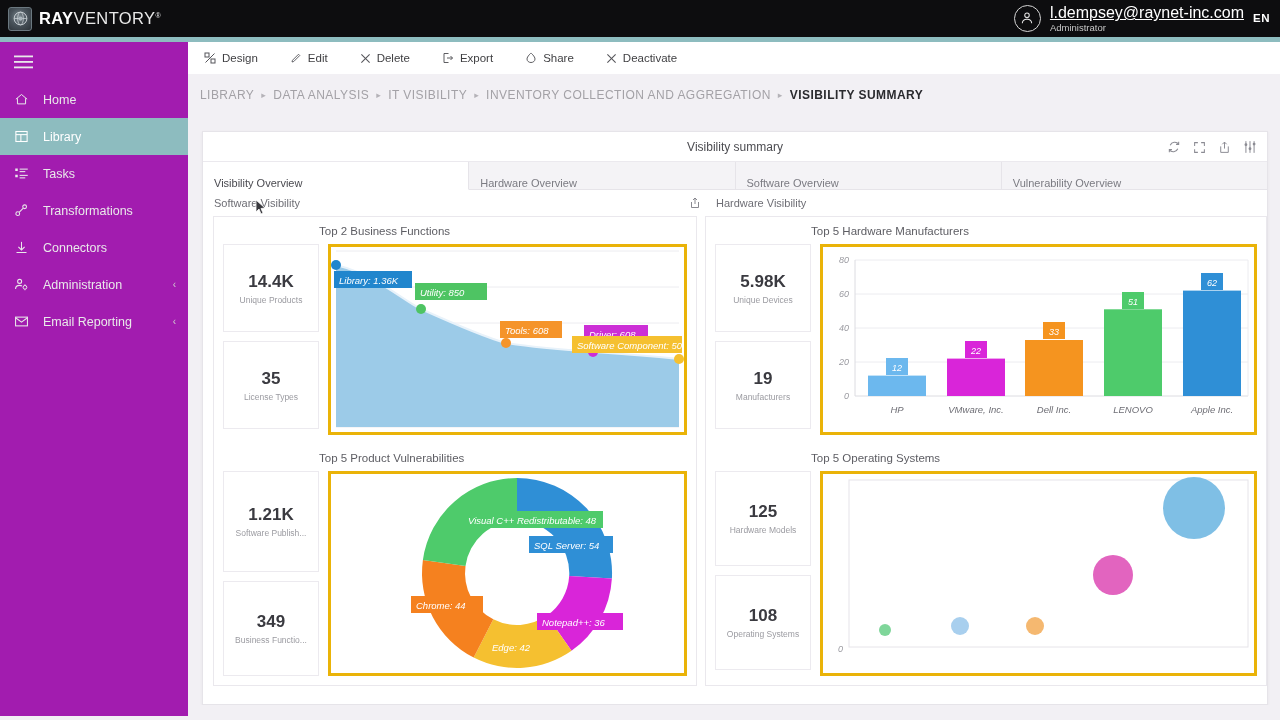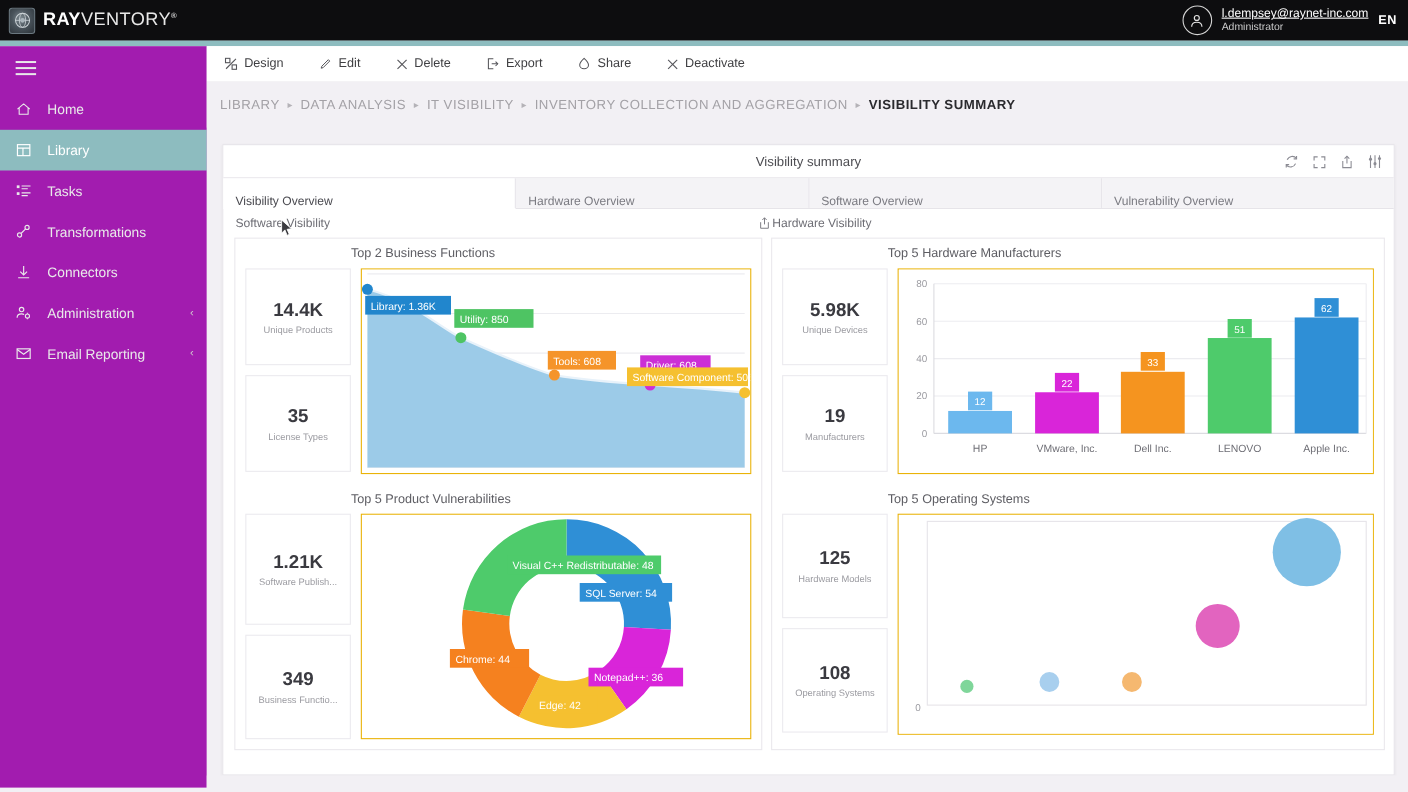--- a/index.html
+++ b/index.html
@@ -35,21 +35,21 @@
   .brand-text span { font-weight: 300; color: #e8e8e8; }
   .brand-tm { font-size: 7px; vertical-align: super; color: #bbb; }
 
   .topbar-right { display: flex; align-items: center; padding-right: 10px; gap: 9px; }
   .avatar-circle {
     width: 27px; height: 27px; border-radius: 50%;
     border: 1.4px solid #d6d6d6; display: flex; align-items: center; justify-content: center;
   }
   .user-block { line-height: 1.2; }
   .user-email {
-    font-size: 11px; color: #ffffff; text-decoration: underline; display: block;
+    font-size: 16px; color: #ffffff; text-decoration: underline; display: block;
   }
   .user-role { font-size: 9.5px; color: #c9c9c9; display: block; }
   .lang { font-size: 11.5px; color: #ffffff; font-weight: bold; letter-spacing: .5px; }
 
   
   .sidebar {
     position: absolute; top: 42px; left: 0; width: 188px; height: 674px;
     background: #a21caf;
   }
   .hamburger {
@@ -113,40 +113,40 @@
     font-size: 11px; color: #7b7b82; background: #f4f3f6;
     border-right: 1px solid #e6e4e9; cursor: pointer;
   }
   .tab.active { background: #ffffff; color: #4a4a50; border-bottom: 1px solid #ffffff; margin-bottom: -1px; }
   .tab:last-child { border-right: none; }
 
   .section-row {
     display: flex; height: 26px; align-items: center; font-size: 11px; color: #6e6e75;
   }
   .sec-left { width: 486px; padding-left: 11px; position: relative; }
-  .sec-right { display: flex; align-items: flex-end; gap: 1px; }
+  .sec-right { display: flex; align-items: flex-end; gap: 15px; }
 
   .cols { display: flex; padding: 0 10px 0 10px; gap: 8px; }
   .col { border: 1px solid #eae8ed; background: #fff; }
   .col-left { width: 484px; }
   .col-right { width: 562px; }
 
   .chart-block { padding: 0; }
   .chart-caption {
     font-size: 11.5px; color: #5d5d63; padding: 8px 0 7px 105px;
   }
   .chart-body { display: flex; gap: 9px; padding: 0 9px 9px 9px; }
   .kpis { display: flex; flex-direction: column; gap: 9px; }
   .kpi {
     width: 96px; border: 1px solid #eceaef; background: #fff;
     display: flex; flex-direction: column; align-items: center; justify-content: center;
   }
   .kpi-val { font-size: 17px; font-weight: bold; color: #3a3a40; }
   .kpi-lbl { font-size: 8.5px; color: #9b9ba1; margin-top: 3px; white-space: nowrap; }
-  .plot { flex: 1; border: 1px solid #eab308; background: #fff; position: relative; }
+  .plot { flex: 1; border: 3px solid #eab308; background: #fff; position: relative; font-style: italic; }
 
   .vis-cursor {
     position: absolute; left: 52px; top: 2px; width: 11px; height: 16px;
   }
 
   svg { display: block; }
   .bottom-strip {
     position: absolute; left: 0; top: 663px; width: 1092px; height: 15px; background: #f2f0f4;
   }
 </style>

